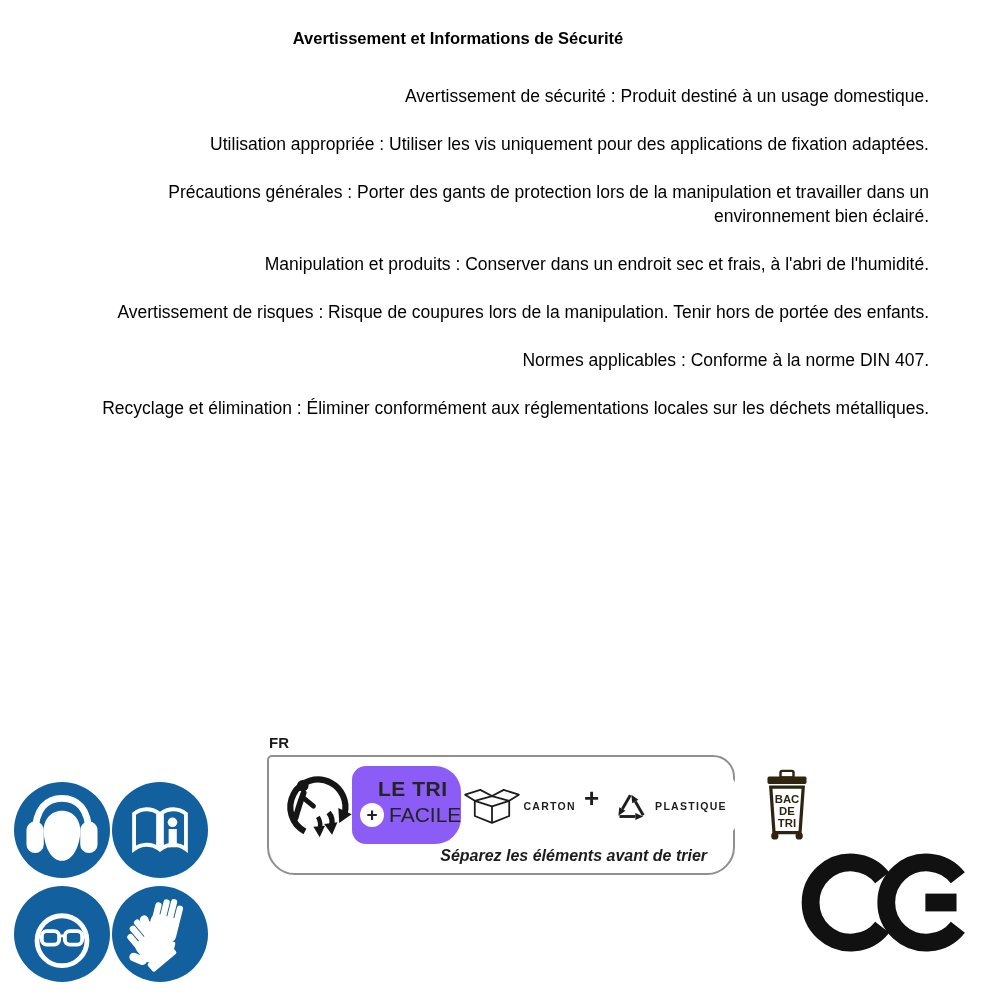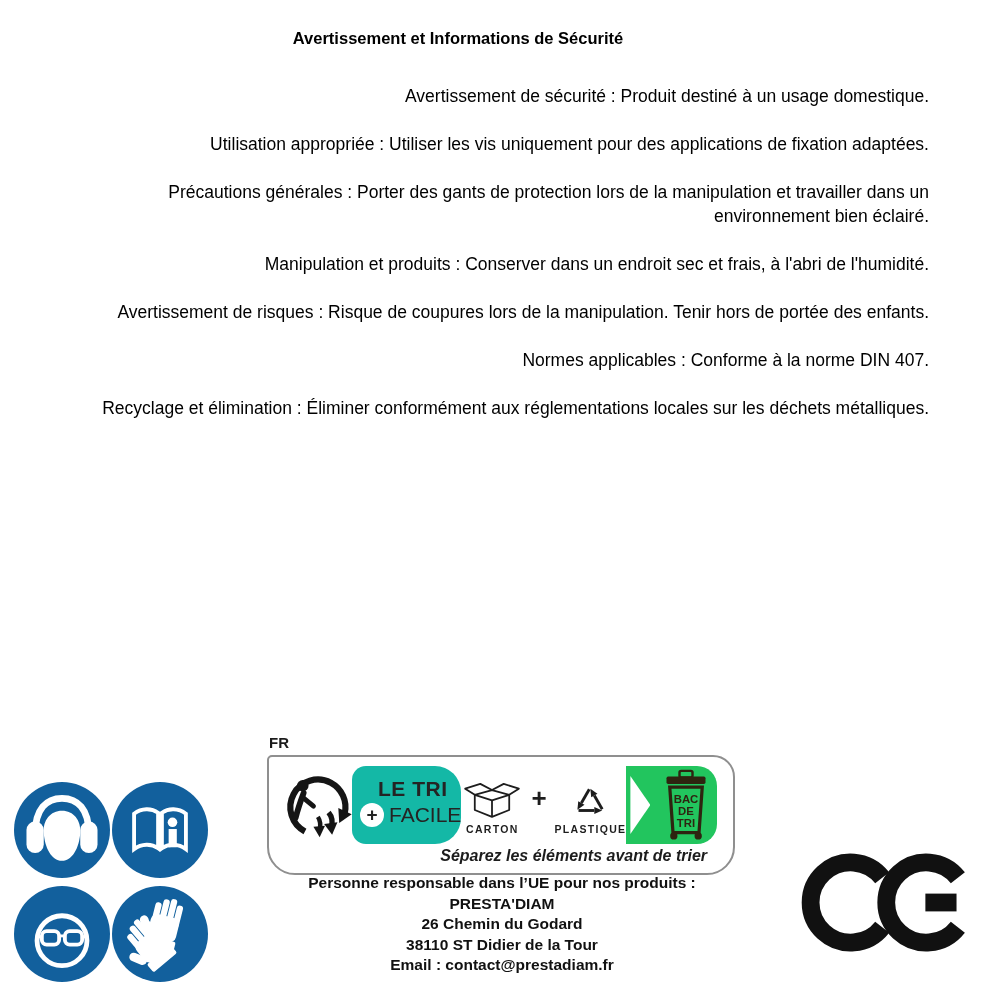--- a/index.html
+++ b/index.html
@@ -17,29 +17,29 @@
     grid-template-columns:96px 96px;column-gap:2px;row-gap:8px;}
   .micon{width:96px;height:96px;display:block;}
 
   
   .fr-label{position:absolute;left:267px;top:712px;margin-top:22px;}
   .fr-code{font-weight:bold;font-size:15px;margin:0 0 4px 2px;color:#1b1b1b;}
   .label-box{position:relative;width:468px;height:120px;background:#fff;
     border:2px solid #8F8F8F;border-radius:5px 22px 28px 28px;box-sizing:border-box;}
   .triman{position:absolute;left:8px;top:11px;}
   .band{position:absolute;left:83px;top:9px;width:365px;height:78px;display:flex;}
-  .seg-a{width:118px;background:#14b8a6;border-radius:14px 26px 26px 14px;
+  .seg-a{width:118px;background:#8b5cf6;border-radius:14px 26px 26px 14px;
     box-sizing:border-box;padding-top:11px;}
   .seg-a .l1{font-weight:bold;font-size:21px;letter-spacing:.5px;padding-left:26px;color:#242424;}
   .seg-a .l2{display:flex;align-items:center;gap:5px;padding-left:8px;margin-top:2px;}
   .plus-circle{width:24px;height:24px;background:#fff;border-radius:50%;display:flex;
     align-items:center;justify-content:center;font-weight:bold;font-size:19px;color:#242424;}
   .l2-text{font-weight:normal;font-size:21px;color:#242424;}
   .seg-b{flex:1;background:#fff;display:flex;align-items:center;justify-content:center;gap:8px;}
-  .mat{display:flex;flex-direction:column;align-items:center;}
+  .mat{display:flex;flex-direction:row;align-items:center;}
   .mat-label{font-size:10.5px;font-weight:bold;letter-spacing:1.3px;color:#1d1d1d;margin-top:1px;}
   .mat-plus{font-size:26px;font-weight:bold;color:#1d1d1d;margin-top:-14px;}
   .seg-c{width:100px;background:#22c55e;border-radius:0 20px 20px 0;position:relative;}
   .notch{position:absolute;left:4px;top:10px;width:20px;height:58px;background:#fff;
     clip-path:polygon(0 0,100% 50%,0 100%);}
   .bin-svg{position:absolute;left:34px;top:3px;}
   .caption{position:absolute;right:26px;top:90px;font-style:italic;font-weight:bold;
     font-size:16px;color:#1c1c1c;}
 
   
@@ -192,27 +192,20 @@
             <text x="32" y="56" text-anchor="middle" font-size="14" font-weight="bold" fill="#2E2410">DE</text>
             <text x="32" y="71" text-anchor="middle" font-size="14" font-weight="bold" fill="#2E2410">TRI</text>
           </svg>
         </div>
       </div>
 
       <div class="caption">Séparez les éléments avant de trier</div>
     </div>
   </div>
 
-  <div class="responsible">
-    <div>Personne responsable dans l’UE pour nos produits :</div>
-    <div>PRESTA'DIAM</div>
-    <div>26 Chemin du Godard</div>
-    <div>38110 ST Didier de la Tour</div>
-    <div>Email : contact@prestadiam.fr</div>
-  </div>
 
   <svg class="ce-mark" width="178" height="107" viewBox="0 0 200 120">
     <g fill="none" stroke="#111" stroke-width="20">
       <path d="M 93.5 87.7 A 45 45 0 1 1 93.5 32.3"></path>
       <path d="M 178.5 87.7 A 45 45 0 1 1 178.5 32.3"></path>
       <path d="M 142 60 L 177 60"></path>
     </g>
   </svg>
 
 </div>

